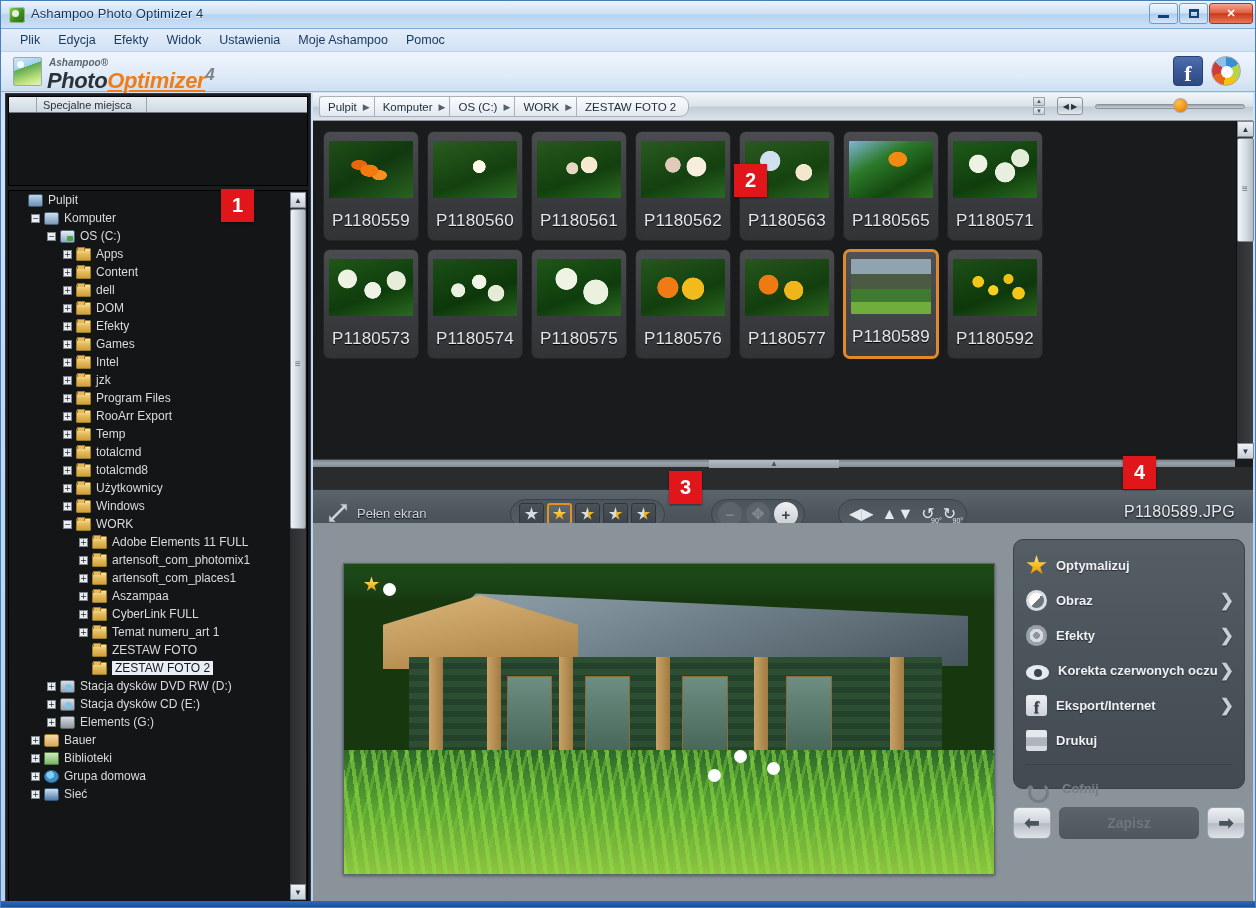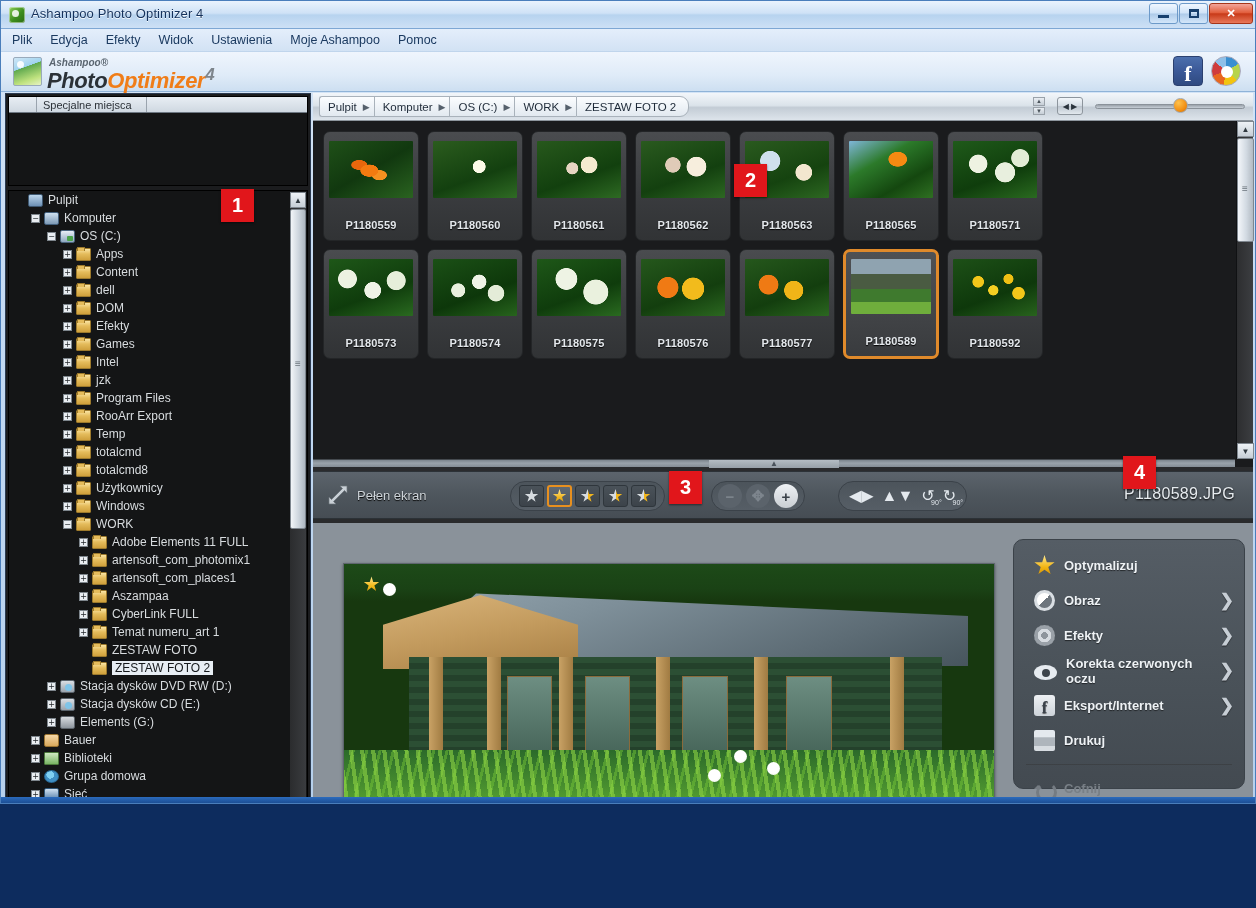--- a/index.html
+++ b/index.html
@@ -6,21 +6,21 @@
   html,body { width:1256px; height:908px; overflow:hidden; }
   body {
     font-family:"Liberation Sans", sans-serif;
     background:#0d2c5e;
     font-size:12px;
     -webkit-font-smoothing:antialiased;
   }
 
   
   #window {
-    position:absolute; left:0; top:0; width:1256px; height:804px;
+    position:absolute; left:0; top:0; width:1256px; height:908px;
     background:linear-gradient(180deg,#d9e7f7 0%, #c3d9f2 40%, #b6d0ec 100%);
     border:1px solid #4a7ebb;
     overflow:hidden;
   }
 
   
   #titlebar {
     position:absolute; left:0; top:0; width:1256px; height:28px;
     background:linear-gradient(180deg,#eaf3fd 0%, #cfe2f6 45%, #b7d3ef 52%, #cde0f5 100%);
     border-bottom:1px solid #7ea7d4;
@@ -52,21 +52,21 @@
     background:linear-gradient(180deg,#f3a59a 0%, #e2603f 45%, #c83a19 52%, #e8785a 100%);
     border-color:#a5351a; color:#fff; font-weight:bold;
   }
   .win-btn .min-glyph { display:block; width:11px; height:3px; background:#17406e; margin-top:6px; }
   .win-btn .max-glyph { display:block; width:10px; height:9px; border:2px solid #17406e; border-top-width:3px; }
 
   
   #menubar {
     position:absolute; left:0; top:28px; width:1256px; height:23px;
     background:linear-gradient(180deg,#e4eefb 0%, #d2e2f4 100%);
-    display:flex; align-items:center; padding-left:2px;
+    display:flex; align-items:center; padding-left:10px;
     border-bottom:1px solid #c0d5ec;
   }
   #menubar .mi { padding:2px 9px; font-size:12.5px; color:#1b3a60; cursor:default; }
 
   
   #brandbar {
     position:absolute; left:0; top:51px; width:1256px; height:40px;
     background:linear-gradient(180deg,#eff5fd 0%, #dfebf8 60%, #cddff1 100%);
     border-bottom:1px solid #8fb3d8;
   }
@@ -77,21 +77,21 @@
   }
   .logo-img:after{content:"";position:absolute;left:3px;top:3px;width:7px;height:7px;border-radius:50%;background:#fff;opacity:.9;}
   .brand-sup {
     position:absolute; left:48px; top:5px; font-size:10px; color:#5a6570;
     font-style:italic; font-weight:bold;
   }
   .brand-main {
     position:absolute; left:46px; top:13px; font-size:22px; font-weight:bold;
     font-style:italic; color:#2b3137; letter-spacing:-.4px;
   }
-  .brand-main .orange { color:#f07d18; }
+  .brand-main .orange { color:#f07d18;text-decoration:underline; }
   .brand-main .num { color:#7e858c; font-size:17px; vertical-align:super; }
   .brand-icons { position:absolute; right:16px; top:4px; display:flex; gap:8px; }
   .fb-icon {
     width:30px; height:30px; border-radius:4px;
     background:linear-gradient(180deg,#4c6fad 0%, #3b5998 50%, #2f4a80 100%);
     color:#fff; font-family:"Liberation Serif", serif; font-weight:bold; font-size:22px;
     display:flex; align-items:flex-end; justify-content:center; line-height:.95;
     border:1px solid #2b406f;
   }
   .picasa-icon {
@@ -242,22 +242,22 @@
     background:linear-gradient(180deg,#4a4c4f 0%, #3a3c3f 55%, #313335 100%);
     border:1px solid #232527; display:flex; flex-direction:column;
     align-items:center; justify-content:flex-start; padding-top:9px;
   }
   .thumb.sel { border:3px solid #e08a2b; padding-top:7px; background:linear-gradient(180deg,#4f5154 0%,#393b3e 100%); }
   .thumb .pic {
     width:84px; height:57px; border-radius:1px; overflow:hidden; position:relative;
   }
   .thumb.sel .pic { width:80px; height:55px; }
   .thumb .cap {
-    margin-top:auto; margin-bottom:9px; font-size:11px; color:#e4e8ec;
-    text-shadow:0 1px 1px #000; font-weight:bold; letter-spacing:.2px;
+    margin-top:auto; margin-bottom:9px; font-size:17px; color:#e4e8ec;
+    text-shadow:0 1px 1px #000; font-weight:normal; letter-spacing:.2px;
   }
   
   .ph { width:100%; height:100%; }
   .ph.lily {background:
      radial-gradient(ellipse at 48% 52%, #f47a10 0 14%, rgba(244,122,16,0) 15%),
      radial-gradient(ellipse at 36% 42%, #e8670c 0 10%, rgba(0,0,0,0) 11%),
      radial-gradient(ellipse at 60% 60%, #f79020 0 10%, rgba(0,0,0,0) 11%),
      linear-gradient(150deg,#1f5018 0%, #11380f 50%, #2a6320 100%);}
   .ph.dahlia1{background:
      radial-gradient(circle at 55% 45%, #fdfbe8 0 11%, rgba(0,0,0,0) 12%),
@@ -348,21 +348,21 @@
   .splitter .grip {
     position:absolute; left:50%; transform:translateX(-50%); top:0;
     width:130px; height:8px;
     background:linear-gradient(180deg,#b4bcc3 0%, #97a0a8 100%);
     display:flex; align-items:center; justify-content:center;
     color:#4a535b; font-size:8px; line-height:8px;
   }
 
   
   #toolbar {
-    position:absolute; left:0; top:378px; width:940px; height:48px;
+    position:absolute; left:0; top:396px; width:940px; height:48px;
     background:linear-gradient(180deg,#5c646c 0%, #4e565d 50%, #464d54 100%);
     border-top:1px solid #2c3237; border-bottom:1px solid #2c3237;text-align:right;
   }
   .tb-fullscreen { position:absolute; left:14px; top:12px; display:flex; align-items:center; }
   .arrow-diag {
     width:22px; height:22px; margin-right:8px; position:relative;
   }
   .arrow-diag svg { display:block; }
   .tb-fullscreen .lbl { font-size:13px; color:#cdd3d8; text-shadow:0 1px 1px #000; }
   .stars-group {
@@ -464,24 +464,24 @@
     background:radial-gradient(circle at 45% 40%, #ffffff 0 55%, #e6efdc 100%); }
 
   
   #actionpanel {
     position:absolute; left:700px; top:16px; width:232px; height:250px;
     background:linear-gradient(180deg,#555d65 0%, #4a5259 55%, #434a51 100%);
     border:1px solid #3b4249; border-radius:10px; padding:8px 0;
   }
   .act {
     height:35px; display:flex; align-items:center; padding:0 10px 0 12px; position:relative;
-    color:#eef2f5; font-size:13px; font-weight:bold; text-shadow:0 1px 1px rgba(0,0,0,.55);margin-left:8px;
+    color:#eef2f5; font-size:13px; font-weight:bold; text-shadow:0 1px 1px rgba(0,0,0,.55);
   }
   .act .chev { margin-left:auto; color:#c7ced5; font-size:17px; font-weight:bold; }
-  .act.disabled { color:#787f86; text-shadow:none; }
+  .act.disabled { color:#787f86; text-shadow:none;gap:6px; }
   .act-ico { width:21px; height:21px; margin-right:9px; flex:0 0 auto; position:relative; }
   .ai-star {
     clip-path:polygon(50% 0%,61% 35%,98% 35%,68% 57%,79% 91%,50% 70%,21% 91%,32% 57%,2% 35%,39% 35%);
     background:linear-gradient(180deg,#ffe98e 0%, #f2b310 60%, #cf8f06 100%);
   }
   .ai-img {
     border-radius:50%; background:#d9dee3; overflow:hidden;
   }
   .ai-img:after{content:"";position:absolute;left:3px;top:3px;width:15px;height:15px;border-radius:50%;
     background:linear-gradient(135deg,#ffffff 0 50%, #6d757d 50% 100%);}

